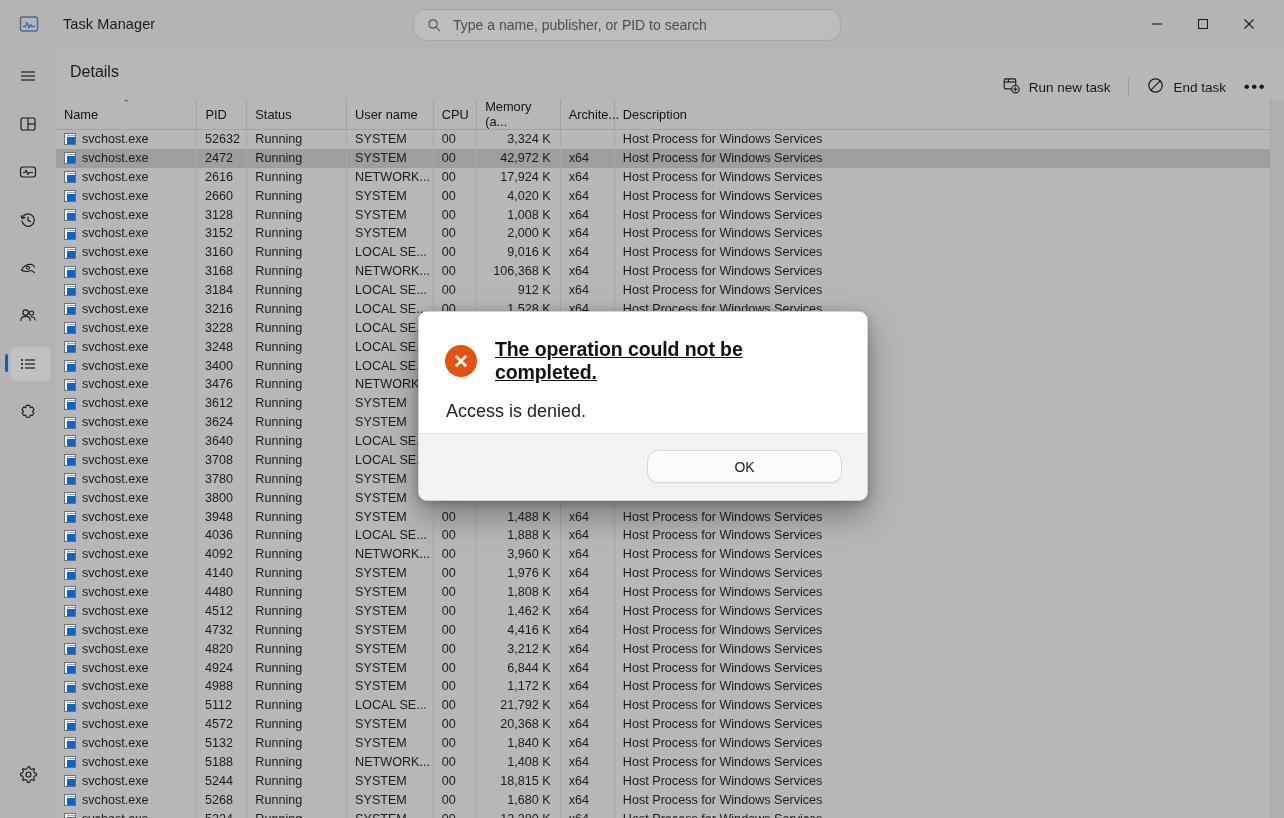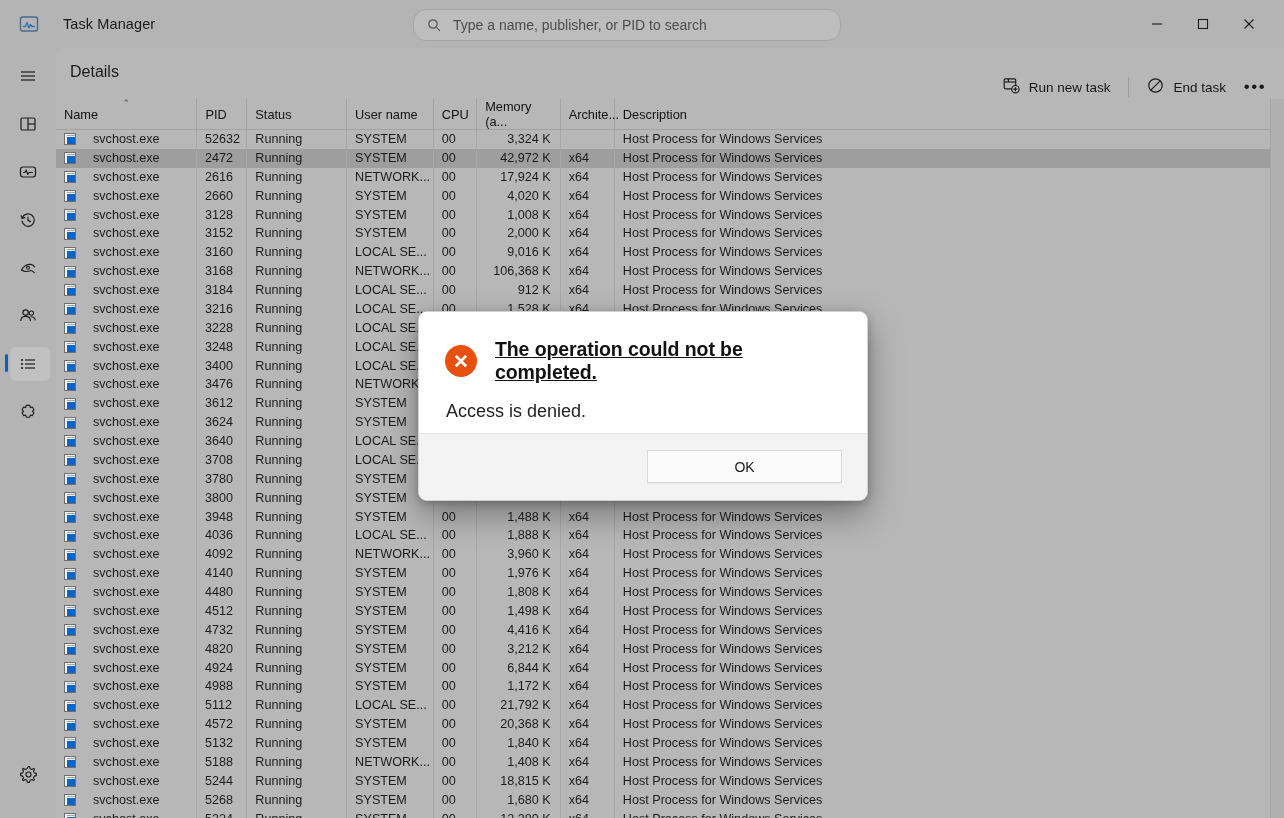--- a/index.html
+++ b/index.html
@@ -166,21 +166,21 @@
     border-right: 1px solid #a8a8a8;
     white-space: nowrap;
     overflow: hidden;
     vertical-align: middle;
     line-height: 18.88px;
   }
   table.grid td.rt { text-align: right; padding-right: 9px; }
   table.grid tr.sel td { background: #9e9e9e; }
   table.grid td.namecell {
     padding-left: 8px;
-    display: flex; align-items: center; gap: 17px;
+    display: flex; align-items: center; gap: 6px;
     height: 18.88px;
   }
   .procicon {
     width: 12px; height: 12px;
     background: #f2f2f2;
     border: 1px solid #6f6f6f;
     position: relative; flex: 0 0 auto;
   }
   .procicon::after {
     content: "";
@@ -258,21 +258,21 @@
     height: 68px;
     background: #f3f3f3;
     border-top: 1px solid #e4e4e4;
     position: relative;
   }
   .ok-btn {
     position: absolute; left: 228px; top: 16px;
     width: 195px; height: 33px;
     background: #fbfbfb;
     border: 1px solid #d8d8d8;
-    border-radius: 0;
+    border-radius: 11px;
     display: flex; align-items: center; justify-content: center;
     font-size: 14px; color: #1a1a1a;
     box-shadow: 0 1px 0 rgba(0,0,0,.045);
   }
 </style>
 </head>
 <body>
 
 <div id="app">
 
@@ -800,21 +800,21 @@
             </tr>
             <tr>
               <td class="namecell">
                 <span class="procicon"></span>
                 <span>svchost.exe</span>
               </td>
               <td>4512</td>
               <td>Running</td>
               <td>SYSTEM</td>
               <td>00</td>
-              <td class="rt">1,498 K</td>
+              <td class="rt">1,462 K</td>
               <td>x64</td>
               <td>Host Process for Windows Services</td>
             </tr>
             <tr>
               <td class="namecell">
                 <span class="procicon"></span>
                 <span>svchost.exe</span>
               </td>
               <td>4732</td>
               <td>Running</td>

